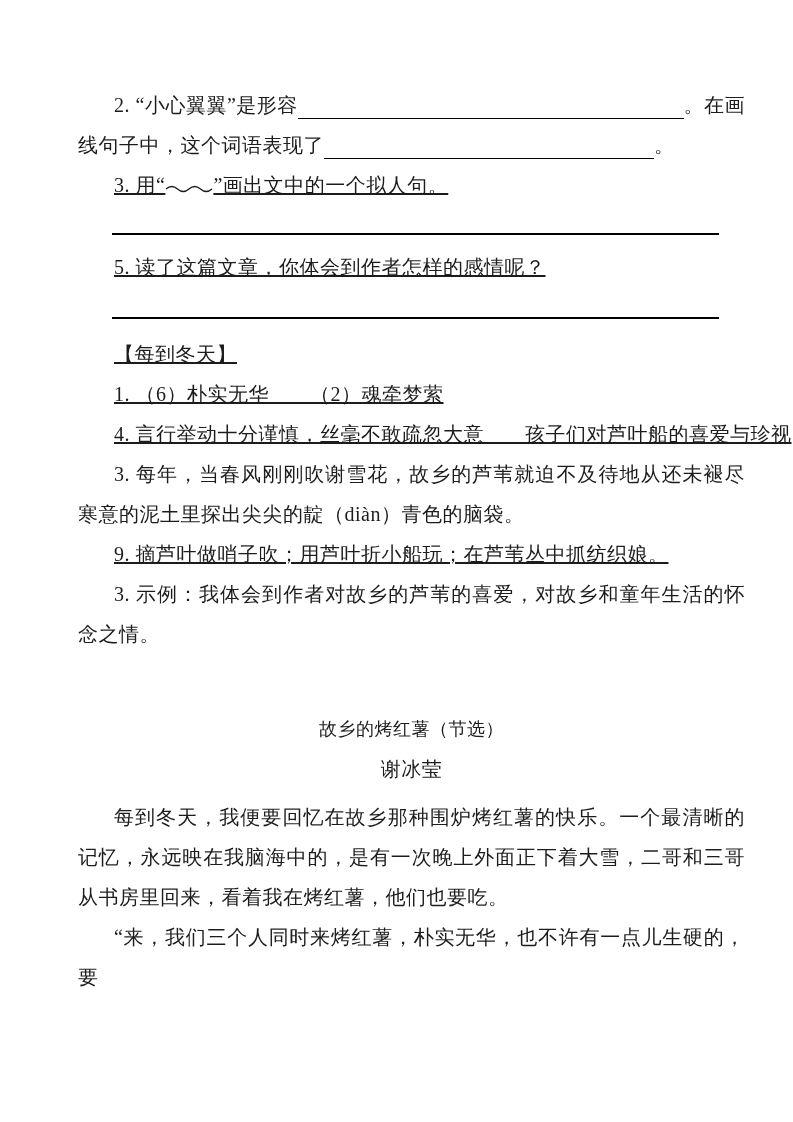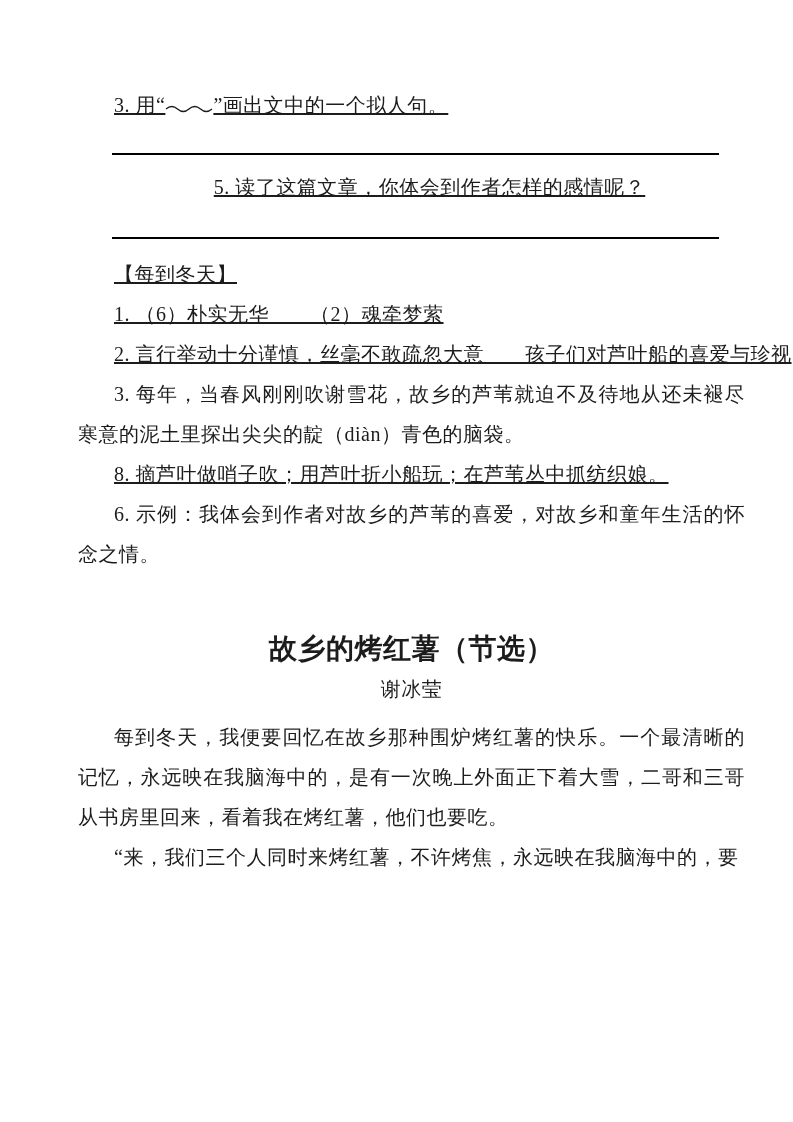--- a/index.html
+++ b/index.html
@@ -40,79 +40,89 @@
     text-align: justify;
   }
   .one-line { white-space: nowrap; text-align: left; text-decoration: underline; }
   .answer-line {
     height: 28px;
     border-bottom: 2px solid #000;
     margin-left: 34px;
     margin-right: 26px;
   }
   .answer-line.second { height: 30px; }
-  .q5 { margin-top: 12px; text-align: center; }
+  .q5 { margin-top: 12px; }
   .heading { margin-top: 15px; }
   .wavy-text {
     text-decoration-style: wavy;
     text-decoration-color: #1c1c1c;
     text-decoration-thickness: 1px;
     text-underline-offset: 7px;
   }
   .wavy-mark svg { vertical-align: -1px; }
   .title {
     margin-top: 55px;
     text-align: center;
-    font-weight: 700;
-    font-size: 28px;
+    font-weight: 400;
+    font-size: 18px;
     line-height: 40px;
     text-indent: 0;
   }
   .author {
     text-align: center;
     text-indent: 0;
   }
   .body-first { margin-top: 8px; }
 </style>
 </head>
 <body>
 
 <div class="page">
 
   <div>
+    <div class="flex-row indent-row">
+      <span>2. “小心翼翼”是形容</span>
+      <span class="blank grow"></span>
+      <span>。在画</span>
+    </div>
+    <div class="flex-row">
+      <span>线句子中，这个词语表现了</span>
+      <span class="blank fixed"></span>
+      <span>。</span>
+    </div>
   </div>
 
   <div class="para one-line">
     <span>3. 用“</span><span class="wavy-mark"><svg width="48" height="10" viewBox="0 0 48 10">
           <path d="M1 6 Q 6.75 1 12.5 6 T 24 6 T 35.5 6 T 47 6" fill="none" stroke="#1c1c1c" stroke-width="1.3"></path>
         </svg></span><span>”画出文中的一个拟人句。</span>
   </div>
 
 
   <div class="answer-line"></div>
 
   <div class="para one-line q5">5. 读了这篇文章，你体会到作者怎样的感情呢？</div>
 
   <div class="answer-line second"></div>
 
   <div class="para one-line heading">【每到冬天】</div>
 
   <div class="para one-line">1. （6）朴实无华　　（2）魂牵梦萦</div>
 
-  <div class="para one-line">2. 言行举动十分谨慎，丝毫不敢疏忽大意　　孩子们对芦叶船的喜爱与珍视</div>
+  <div class="para one-line">4. 言行举动十分谨慎，丝毫不敢疏忽大意　　孩子们对芦叶船的喜爱与珍视</div>
 
   <div class="para">
     <span>3. </span><span class="wavy-text">每年，当春风刚刚吹谢雪花，故乡的芦苇就迫不及待地从还未褪尽寒意的泥土里探出尖尖的靛（diàn）青色的脑袋。</span>
   </div>
 
-  <div class="para one-line">8. 摘芦叶做哨子吹；用芦叶折小船玩；在芦苇丛中抓纺织娘。</div>
+  <div class="para one-line">9. 摘芦叶做哨子吹；用芦叶折小船玩；在芦苇丛中抓纺织娘。</div>
 
-  <div class="para">6. 示例：我体会到作者对故乡的芦苇的喜爱，对故乡和童年生活的怀念之情。</div>
+  <div class="para">3. 示例：我体会到作者对故乡的芦苇的喜爱，对故乡和童年生活的怀念之情。</div>
 
   <div class="title">故乡的烤红薯（节选）</div>
 
   <div class="author">谢冰莹</div>
 
   <div class="para body-first">每到冬天，我便要回忆在故乡那种围炉烤红薯的快乐。一个最清晰的记忆，永远映在我脑海中的，是有一次晚上外面正下着大雪，二哥和三哥从书房里回来，看着我在烤红薯，他们也要吃。</div>
 
-  <div class="para">“来，我们三个人同时来烤红薯，不许烤焦，永远映在我脑海中的，要</div>
+  <div class="para">“来，我们三个人同时来烤红薯，朴实无华，也不许有一点儿生硬的，要</div>
 
 </div>
 
 </body></html>

